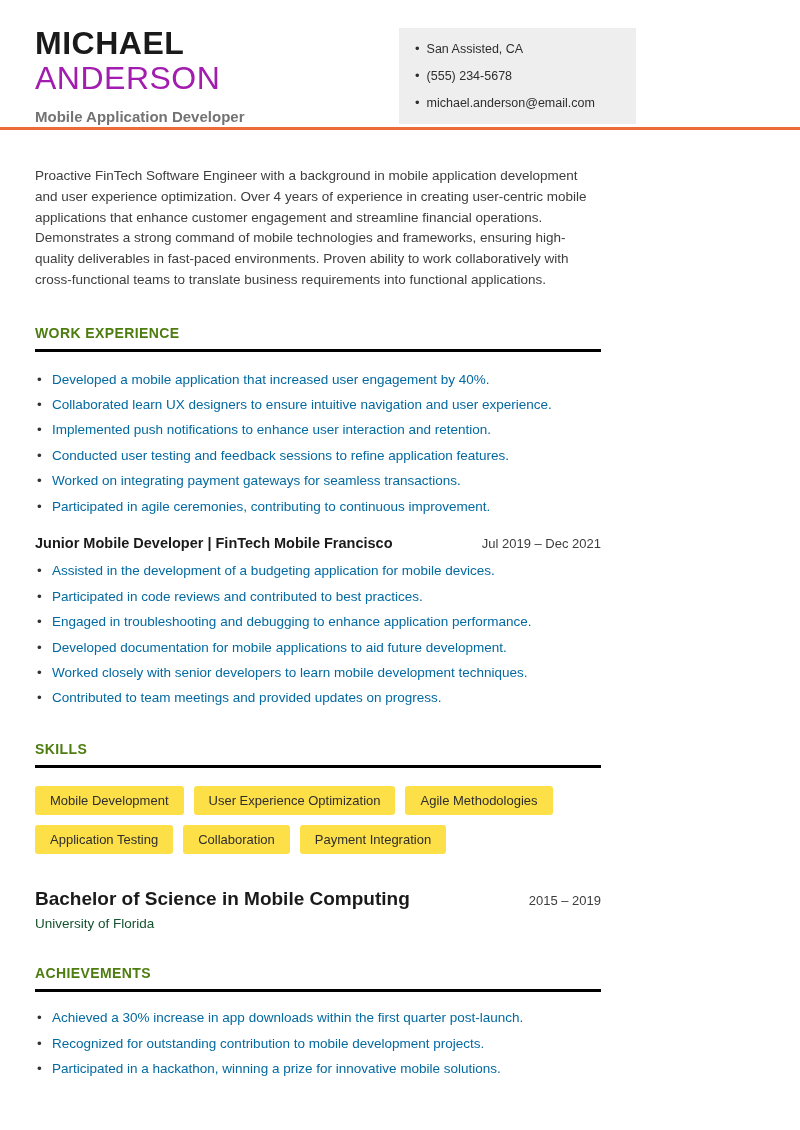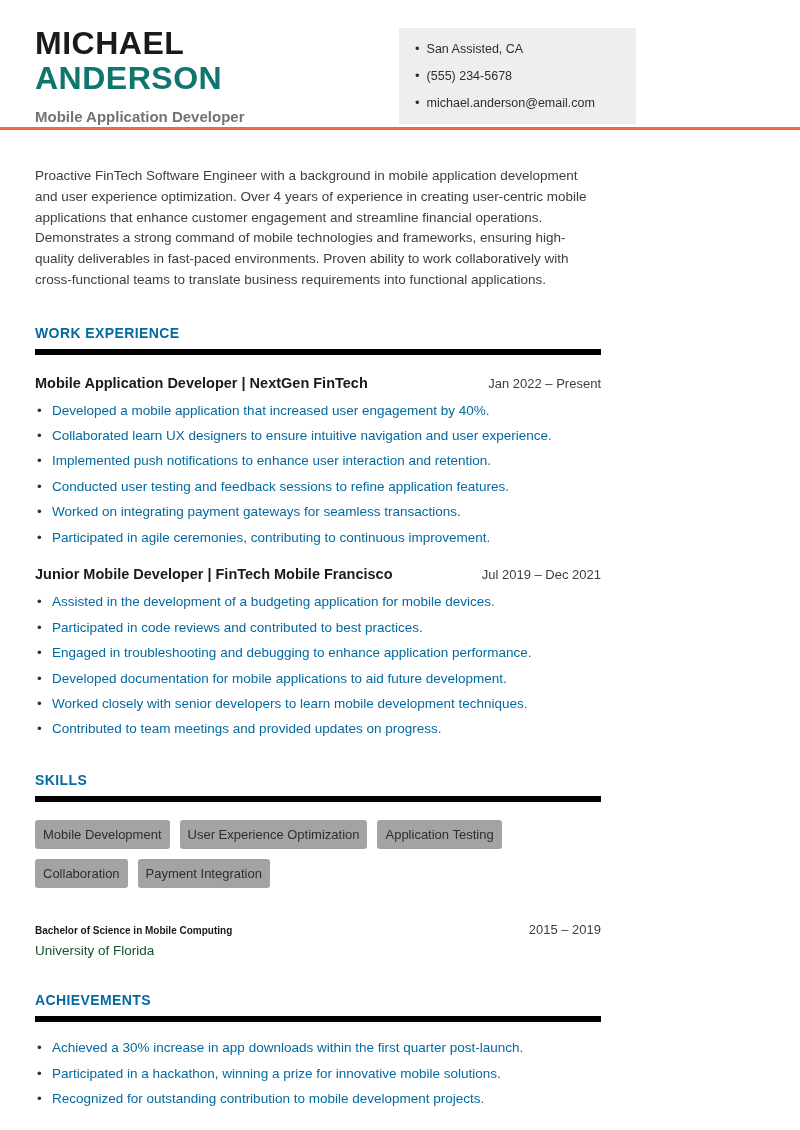--- a/index.html
+++ b/index.html
@@ -21,22 +21,22 @@
   }
   .name-block { line-height: 1.08; }
   .first-name {
     font-size: 32px;
     font-weight: 800;
     color: #1a1a1a;
     letter-spacing: 0.5px;
   }
   .last-name {
     font-size: 32px;
-    font-weight: 700;
-    color: #0f766e;
+    font-weight: 400;
+    color: #a21caf;
     letter-spacing: 0.5px;
   }
   .job-title {
     margin-top: 13px;
     font-size: 15px;
     font-weight: 600;
     color: #737373;
   }
   .contact-card {
     position: absolute;
@@ -74,24 +74,24 @@
     margin-top: 36px;
     font-size: 13.5px;
     line-height: 1.54;
     color: #3d3d3d;
   }
 
   .section { margin-top: 34px; }
   .section-heading {
     font-size: 14px;
     font-weight: 700;
-    color: #0369a1;
+    color: #4d7c0f;
     letter-spacing: 0.4px;
     padding-bottom: 8px;
-    border-bottom: 6px solid #000000;
+    border-bottom: 3px solid #000000;
   }
 
   
   .job-entry { margin-top: 20px; }
   .job-header {
     display: flex;
     justify-content: space-between;
     align-items: baseline;
   }
   .job-name {
@@ -125,38 +125,38 @@
   }
 
   
   .tag-list {
     display: flex;
     flex-wrap: wrap;
     gap: 10px;
     margin-top: 18px;
   }
   .tag {
-    background: #a3a3a3;
+    background: #fde047;
     color: #2e2e2e;
     font-size: 13px;
-    padding: 8px 8px;
+    padding: 8px 15px;
     border-radius: 3px;
     line-height: 1;
     white-space: nowrap;
   }
 
   
   .edu-entry { margin-top: 20px; }
   .edu-header {
     display: flex;
     justify-content: space-between;
     align-items: baseline;
   }
   .degree {
-    font-size: 10px;
+    font-size: 19px;
     font-weight: 700;
     color: #1a1a1a;
   }
   .edu-dates {
     font-size: 13px;
     color: #3d3d3d;
     white-space: nowrap;
   }
   .school {
     margin-top: 6px;
@@ -197,24 +197,20 @@
   <div class="header-divider"></div>
 
   <div class="content">
 
     <p class="summary">Proactive FinTech Software Engineer with a background in mobile application development and user experience optimization. Over 4 years of experience in creating user-centric mobile applications that enhance customer engagement and streamline financial operations. Demonstrates a strong command of mobile technologies and frameworks, ensuring high-quality deliverables in fast-paced environments. Proven ability to work collaboratively with cross-functional teams to translate business requirements into functional applications.</p>
 
     <div class="section">
       <div class="section-heading">WORK EXPERIENCE</div>
 
       <div class="job-entry">
-        <div class="job-header">
-          <span class="job-name">Mobile Application Developer | NextGen FinTech</span>
-          <span class="job-dates">Jan 2022 – Present</span>
-        </div>
         <ul class="bullet-list">
           <li>Developed a mobile application that increased user engagement by 40%.</li>
           <li>Collaborated learn UX designers to ensure intuitive navigation and user experience.</li>
           <li>Implemented push notifications to enhance user interaction and retention.</li>
           <li>Conducted user testing and feedback sessions to refine application features.</li>
           <li>Worked on integrating payment gateways for seamless transactions.</li>
           <li>Participated in agile ceremonies, contributing to continuous improvement.</li>
         </ul>
       </div>
 
@@ -232,39 +228,40 @@
           <li>Contributed to team meetings and provided updates on progress.</li>
         </ul>
       </div>
     </div>
 
     <div class="section">
       <div class="section-heading">SKILLS</div>
       <div class="tag-list">
         <span class="tag">Mobile Development</span>
         <span class="tag">User Experience Optimization</span>
+        <span class="tag">Agile Methodologies</span>
         <span class="tag">Application Testing</span>
         <span class="tag">Collaboration</span>
         <span class="tag">Payment Integration</span>
       </div>
     </div>
 
     <div class="section">
       <div class="edu-entry">
         <div class="edu-header">
           <span class="degree">Bachelor of Science in Mobile Computing</span>
           <span class="edu-dates">2015 – 2019</span>
         </div>
         <div class="school">University of Florida</div>
       </div>
     </div>
 
     <div class="section">
       <div class="section-heading">ACHIEVEMENTS</div>
       <ul class="bullet-list achievements-list">
         <li>Achieved a 30% increase in app downloads within the first quarter post-launch.</li>
+        <li>Recognized for outstanding contribution to mobile development projects.</li>
         <li>Participated in a hackathon, winning a prize for innovative mobile solutions.</li>
-        <li>Recognized for outstanding contribution to mobile development projects.</li>
       </ul>
     </div>
 
   </div>
 </div>
 
 </body></html>

